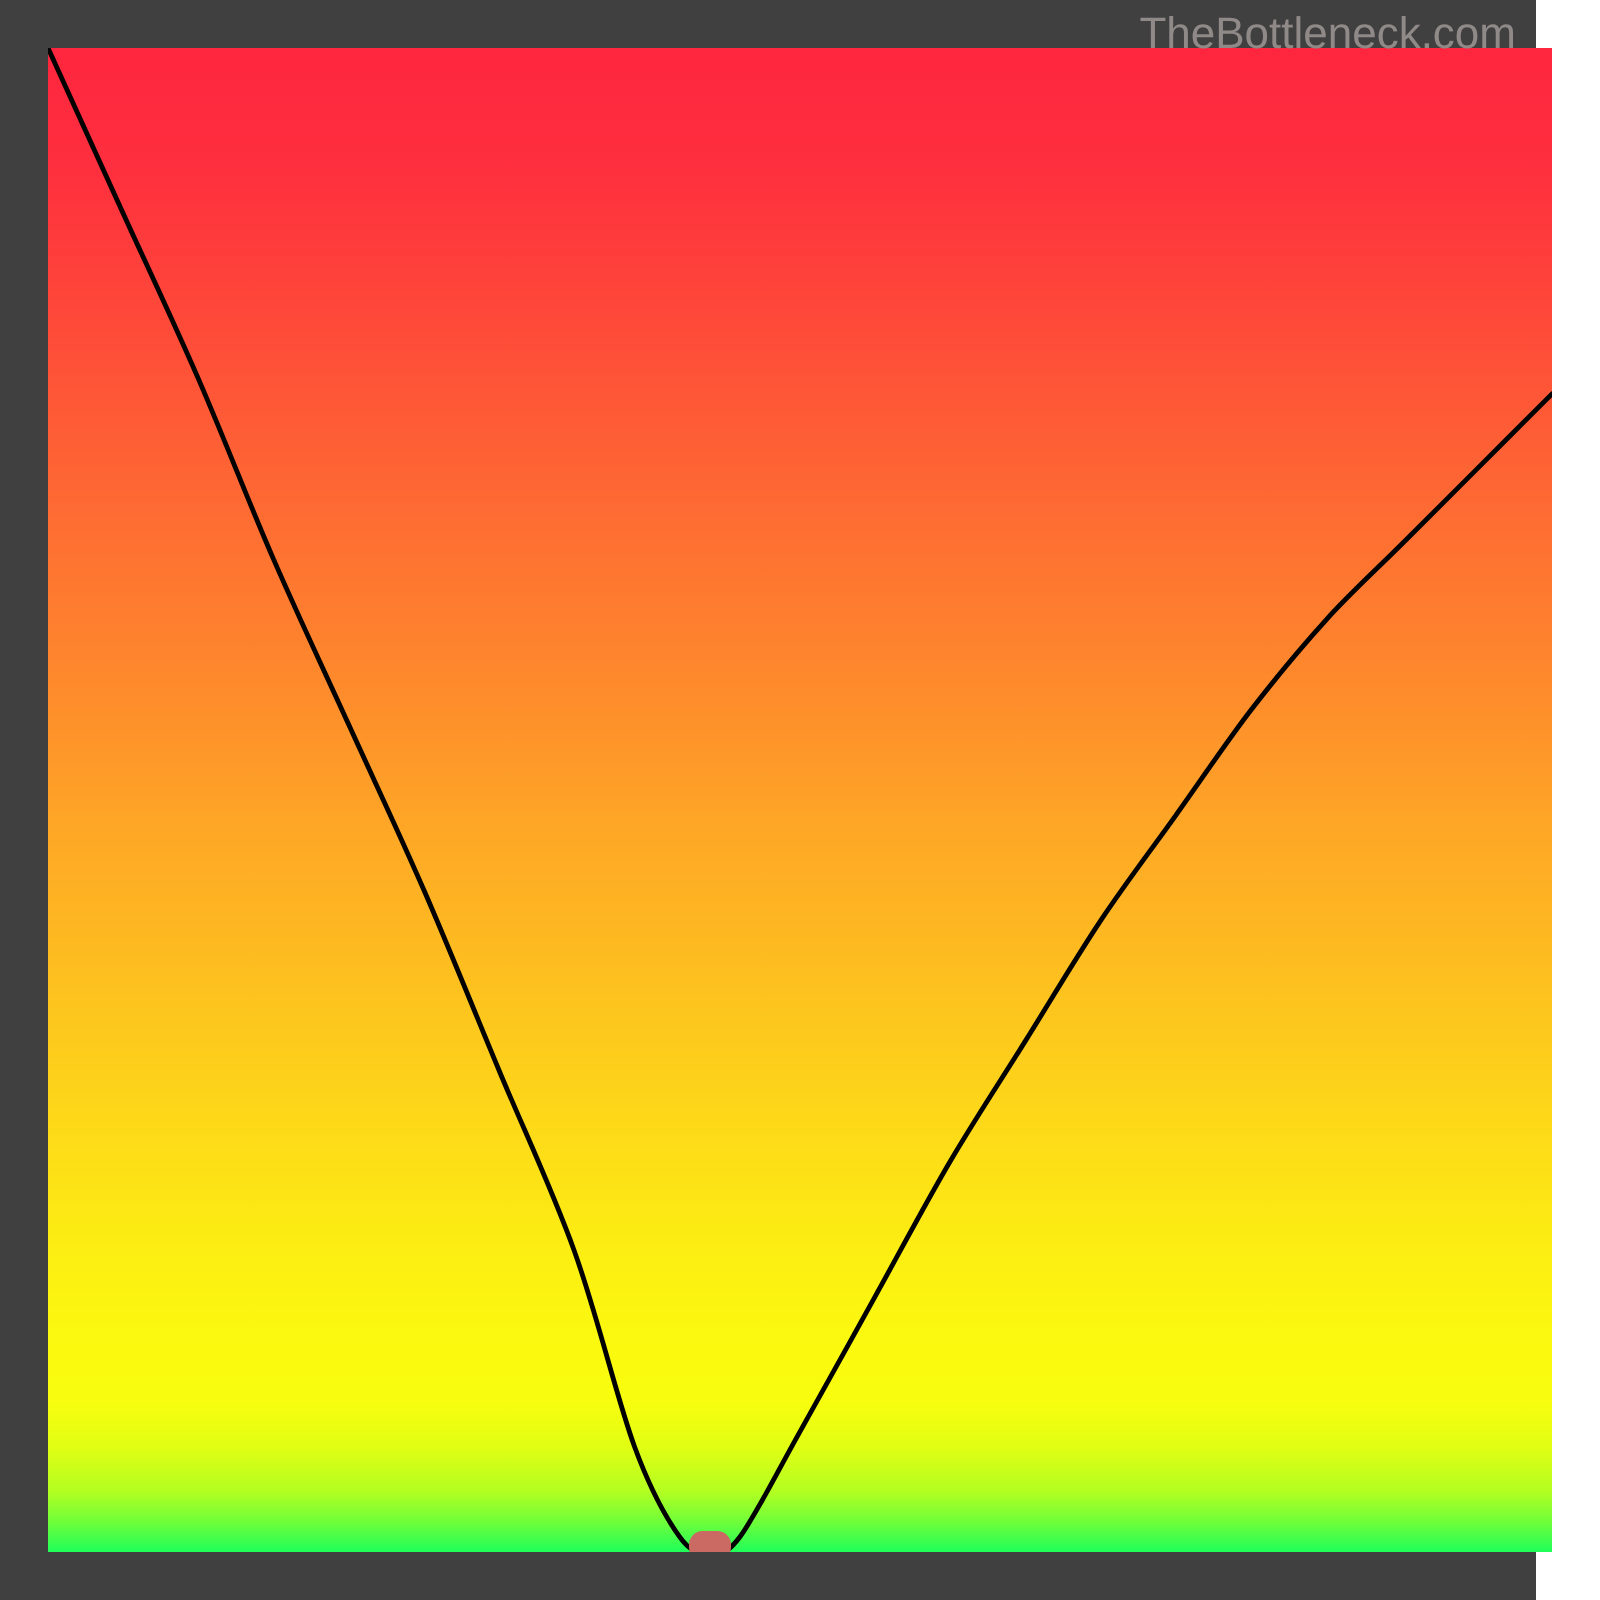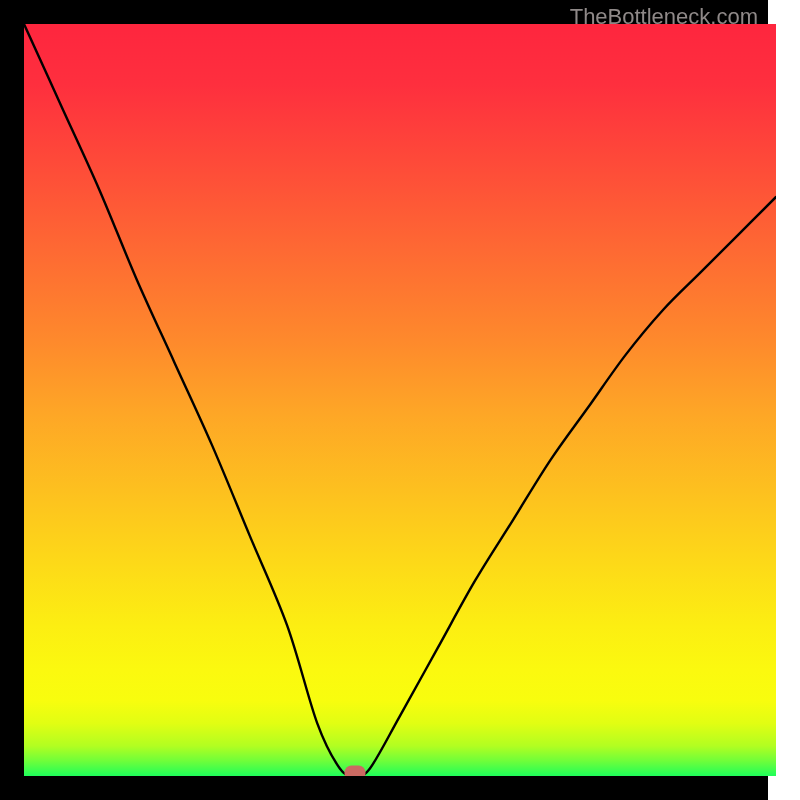--- a/index.html
+++ b/index.html
@@ -1,20 +1,20 @@
 <!DOCTYPE html>
 <html><head>
 <meta charset="utf-8">
 <style>
   * { margin: 0; padding: 0; box-sizing: border-box; }
   html, body { width: 800px; height: 800px; overflow: hidden; }
   .container {
     width: 768px;
     height: 800px;
-    background: #000000;
+    background: #404040;
     position: relative;
   }
   .watermark {
     position: absolute;
     top: 4px;
     right: 10px;
     font-family: Arial, Helvetica, sans-serif;
     font-size: 22px;
     font-weight: 500;
     color: #8f8988;

